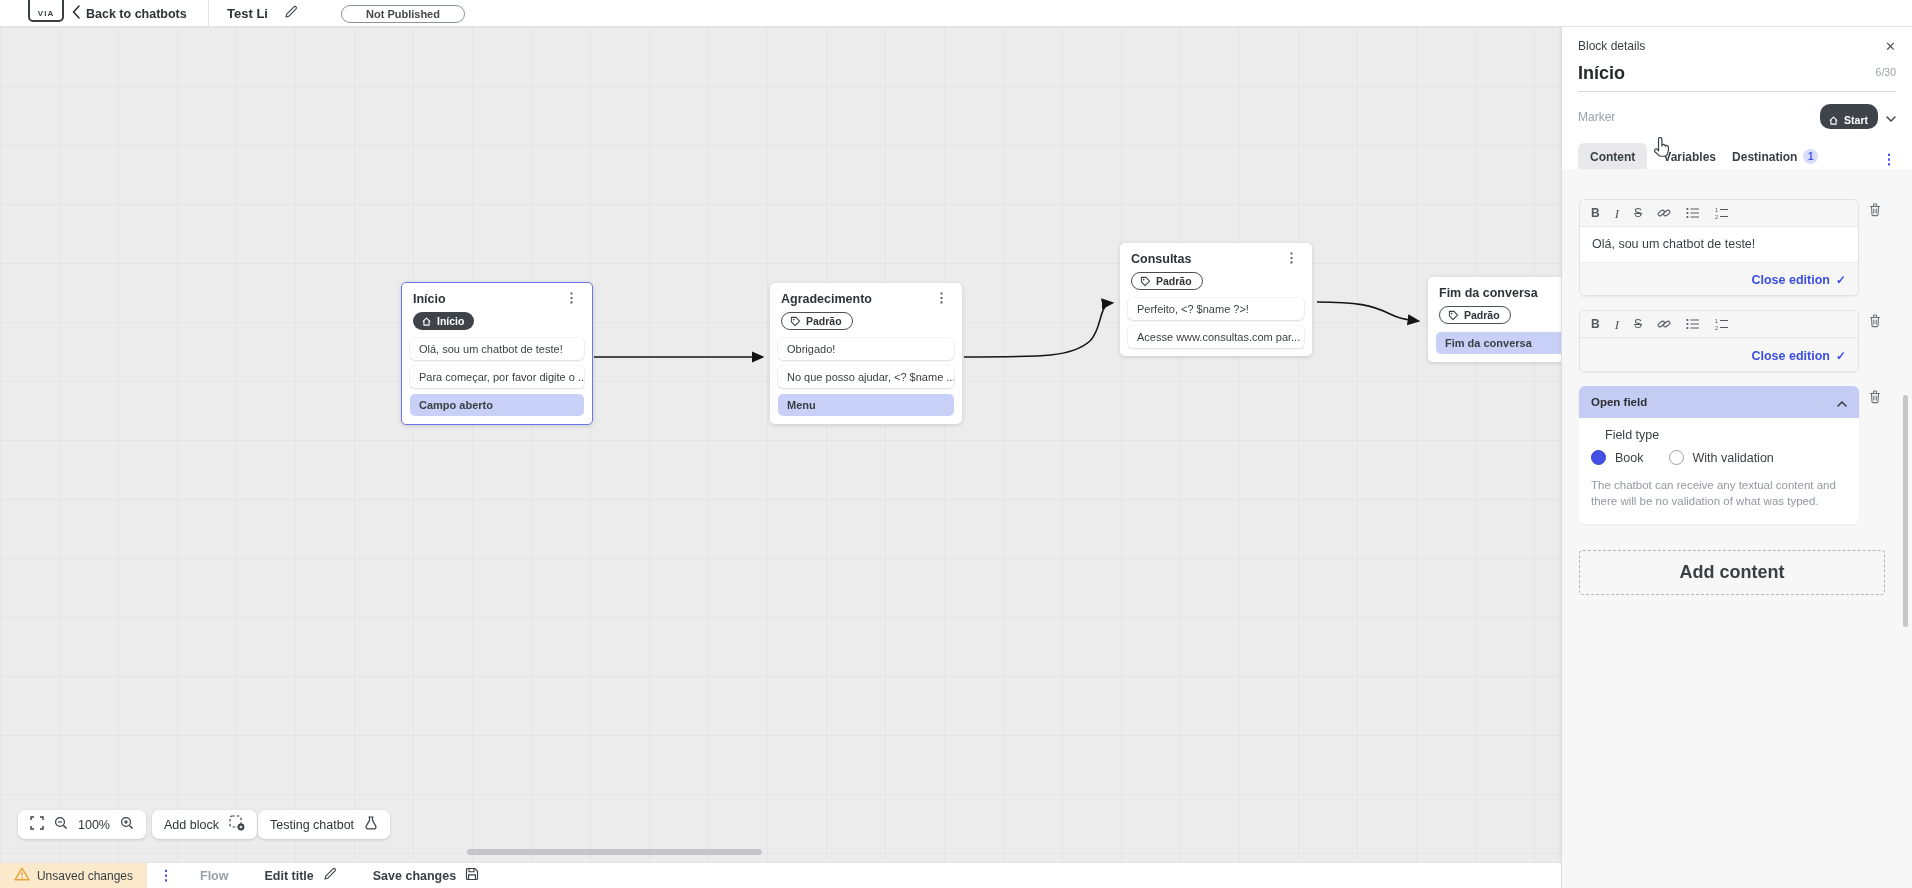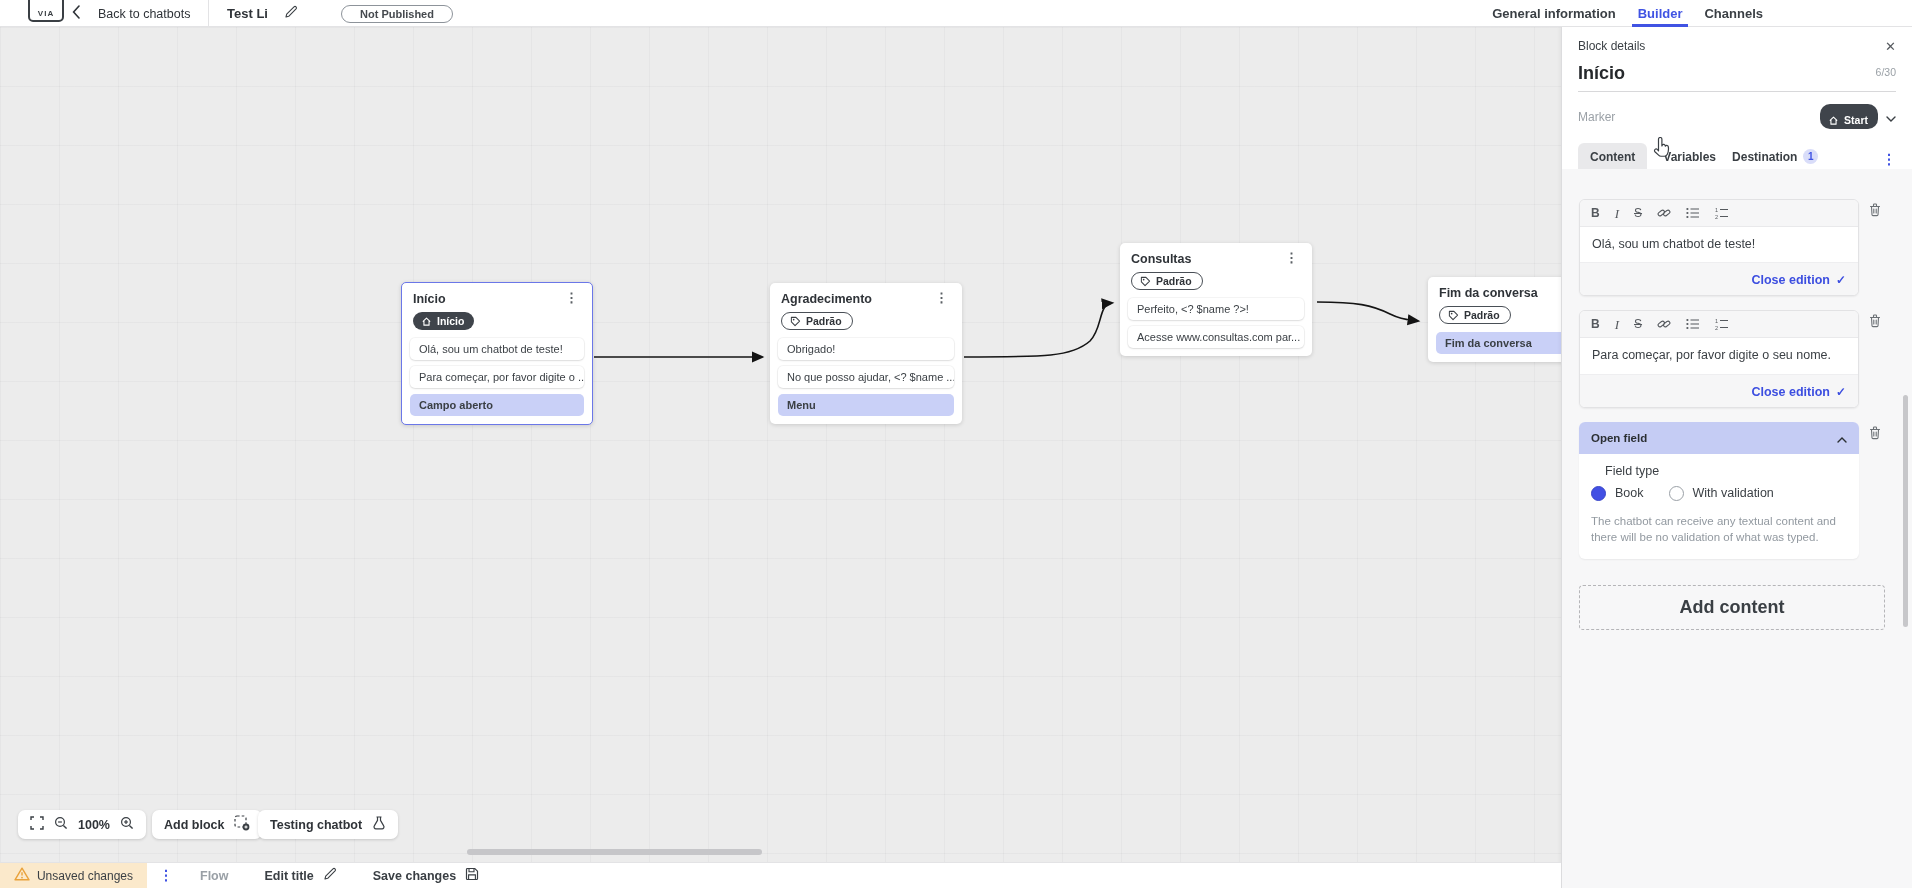--- a/index.html
+++ b/index.html
@@ -5,27 +5,27 @@
   *{box-sizing:border-box;margin:0;padding:0}
   html,body{width:1912px;height:888px;overflow:hidden}
   body{font-family:"Liberation Sans",sans-serif;background:#fff;position:relative;color:#3a3f44}
 
   
   .topbar{position:absolute;top:0;left:0;width:1912px;height:27px;background:#fff;
           border-bottom:1px solid #e3e3e5;z-index:40}
   .logo{position:absolute;left:28px;top:-7px;width:36px;height:29px;border:2px solid #3a3f44;
         border-radius:5px;background:#fff;display:flex;align-items:flex-end;justify-content:center;
         font-size:8px;font-weight:bold;letter-spacing:1px;color:#3a3f44;padding-bottom:2px}
-  .back-btn{position:absolute;left:72px;top:0;height:27px;display:flex;align-items:center;gap:18px;
-            font-size:12.5px;font-weight:normal;color:#2f3338;cursor:pointer}
+  .back-btn{position:absolute;left:72px;top:0;height:27px;display:flex;align-items:center;gap:6px;
+            font-size:12.5px;font-weight:bold;color:#2f3338;cursor:pointer}
   .tb-divider{position:absolute;left:208px;top:0;width:1px;height:27px;background:#e3e3e5}
   .title-grp{position:absolute;left:227px;top:0;height:27px;display:flex;align-items:center;gap:13px}
   .bot-title{font-size:13px;font-weight:bold;color:#2f3338;border:none;outline:none;width:44px;
              font-family:"Liberation Sans",sans-serif;background:transparent}
-  .status-chip{border:1px solid #8d939a;border-radius:12px;padding:2px 18px;font-size:11px;
+  .status-chip{border:1px solid #8d939a;border-radius:12px;padding:2px 24px;font-size:11px;
                color:#45494e;font-weight:bold;margin-left:30px;white-space:nowrap}
   .topbar-tabs{position:absolute;right:149px;top:0;height:27px;display:flex;gap:22px;align-items:center}
   .top-tab{font-size:13px;font-weight:bold;color:#3a3f44;height:27px;display:flex;align-items:center;
            position:relative;cursor:pointer}
   .top-tab.active{color:#4053e3}
   .top-tab.active::after{content:"";position:absolute;left:-6px;right:-6px;bottom:0;height:3px;background:#4053e3}
 
   
   .canvas{position:absolute;top:27px;left:0;width:1561px;height:835px;background:#ececec;overflow:hidden;
     background-image:linear-gradient(rgba(110,110,125,.055) 1px,transparent 1px),
@@ -47,21 +47,21 @@
                 border-radius:10px;padding:2px 10px 2px 8px;font-size:10.5px;font-weight:bold;
                 margin:6px 0 2px 3px;background:#fff}
   .fb-item{margin-top:6px;padding:5px 9px;background:#fff;border-radius:5px;font-size:11px;color:#3a3f44;
            box-shadow:0 1px 2px rgba(0,0,0,.10),0 0 0 1px rgba(0,0,0,.04);
            white-space:nowrap;overflow:hidden;cursor:pointer}
   .fb-item.action{background:#c9d0f7;font-weight:bold;box-shadow:none}
 
   
   .float-card{position:absolute;top:783px;height:29px;background:#fff;border-radius:7px;z-index:3;
               box-shadow:0 1px 3px rgba(0,0,0,.16);display:flex;align-items:center;gap:10px;
-              padding:0 12px;font-size:12.5px;font-weight:bold;color:#2f3338;cursor:pointer}
+              padding:0 12px;font-size:12.5px;font-weight:normal;color:#2f3338;cursor:pointer}
   .zoom-card{left:18px}
   .addblock-card{left:152px}
   .testing-card{left:258px}
   .h-scroll{position:absolute;left:467px;top:822px;width:295px;height:6px;border-radius:3px;
             background:#c6c6c9;z-index:3;cursor:pointer}
 
   
   .side-panel{position:absolute;left:1561px;top:27px;width:351px;height:861px;background:#fff;
               border-left:1px solid #dcdcde;z-index:30;box-shadow:-1px 0 4px rgba(0,0,0,.05)}
   .panel-head{height:26px;display:flex;align-items:flex-end;justify-content:space-between;
@@ -148,25 +148,20 @@
   <div class="tb-divider"></div>
   <div class="title-grp">
     <input class="bot-title" value="Test Li" style="">
     <span style="cursor:pointer">
       <svg width="14" height="14" viewBox="0 0 14 14">
           <path d="M2 12 l.7-2.8 L10 1.9 a1.45 1.45 0 0 1 2.05 2.05 L4.7 11.3 Z" stroke="#3a3f44" fill="none" stroke-width="1.1" stroke-linejoin="round"></path>
         </svg>
     </span>
     <span class="status-chip">Not Published</span>
   </div>
-  <div class="topbar-tabs">
-    <div class="top-tab">General information</div>
-    <div class="top-tab active">Builder</div>
-    <div class="top-tab">Channels</div>
-  </div>
 </div>
 
 <div class="canvas">
 
   <svg class="wires">
     <defs>
       <marker id="arr" orient="auto" markerWidth="9" markerHeight="8" refX="6.5" refY="3.5">
         <path d="M0,0 L8,3.5 L0,7 Z" fill="#141414"></path>
       </marker>
     </defs>
@@ -391,21 +386,20 @@
               <svg width="14" height="12" viewBox="0 0 14 12">
                 <g stroke="#55595e" stroke-width="1.2">
                   <line x1="5" y1="2.5" x2="13" y2="2.5"></line>
                   <line x1="5" y1="9.5" x2="13" y2="9.5"></line>
                 </g>
                 <text x="0" y="4.5" font-size="5.5" fill="#55595e">1</text>
                 <text x="0" y="11.5" font-size="5.5" fill="#55595e">2</text>
               </svg>
             </span>
         </div>
-        <div class="ed-text">Para começar, por favor digite o seu nome.</div>
         <div class="ed-footer">
           <span class="close-edition"><span>Close edition</span><span class="close-check">✓</span></span>
         </div>
       </div>
       <span class="trash-btn"><svg width="14" height="15" viewBox="0 0 14 15">
             <path d="M2.5 4.5 h9 M5.5 4 v-1.2 a.8 .8 0 0 1 .8-.8 h1.4 a.8 .8 0 0 1 .8.8 V4 M3.5 4.7 l.5 8 a1 1 0 0 0 1 .9 h4 a1 1 0 0 0 1-.9 l.5-8 M5.8 7 v4 M8.2 7 v4" stroke="#6b7075" fill="none" stroke-width="1.1" stroke-linecap="round"></path>
           </svg></span>
     </div>
 
     <div class="card-row" style="margin-bottom:0">

